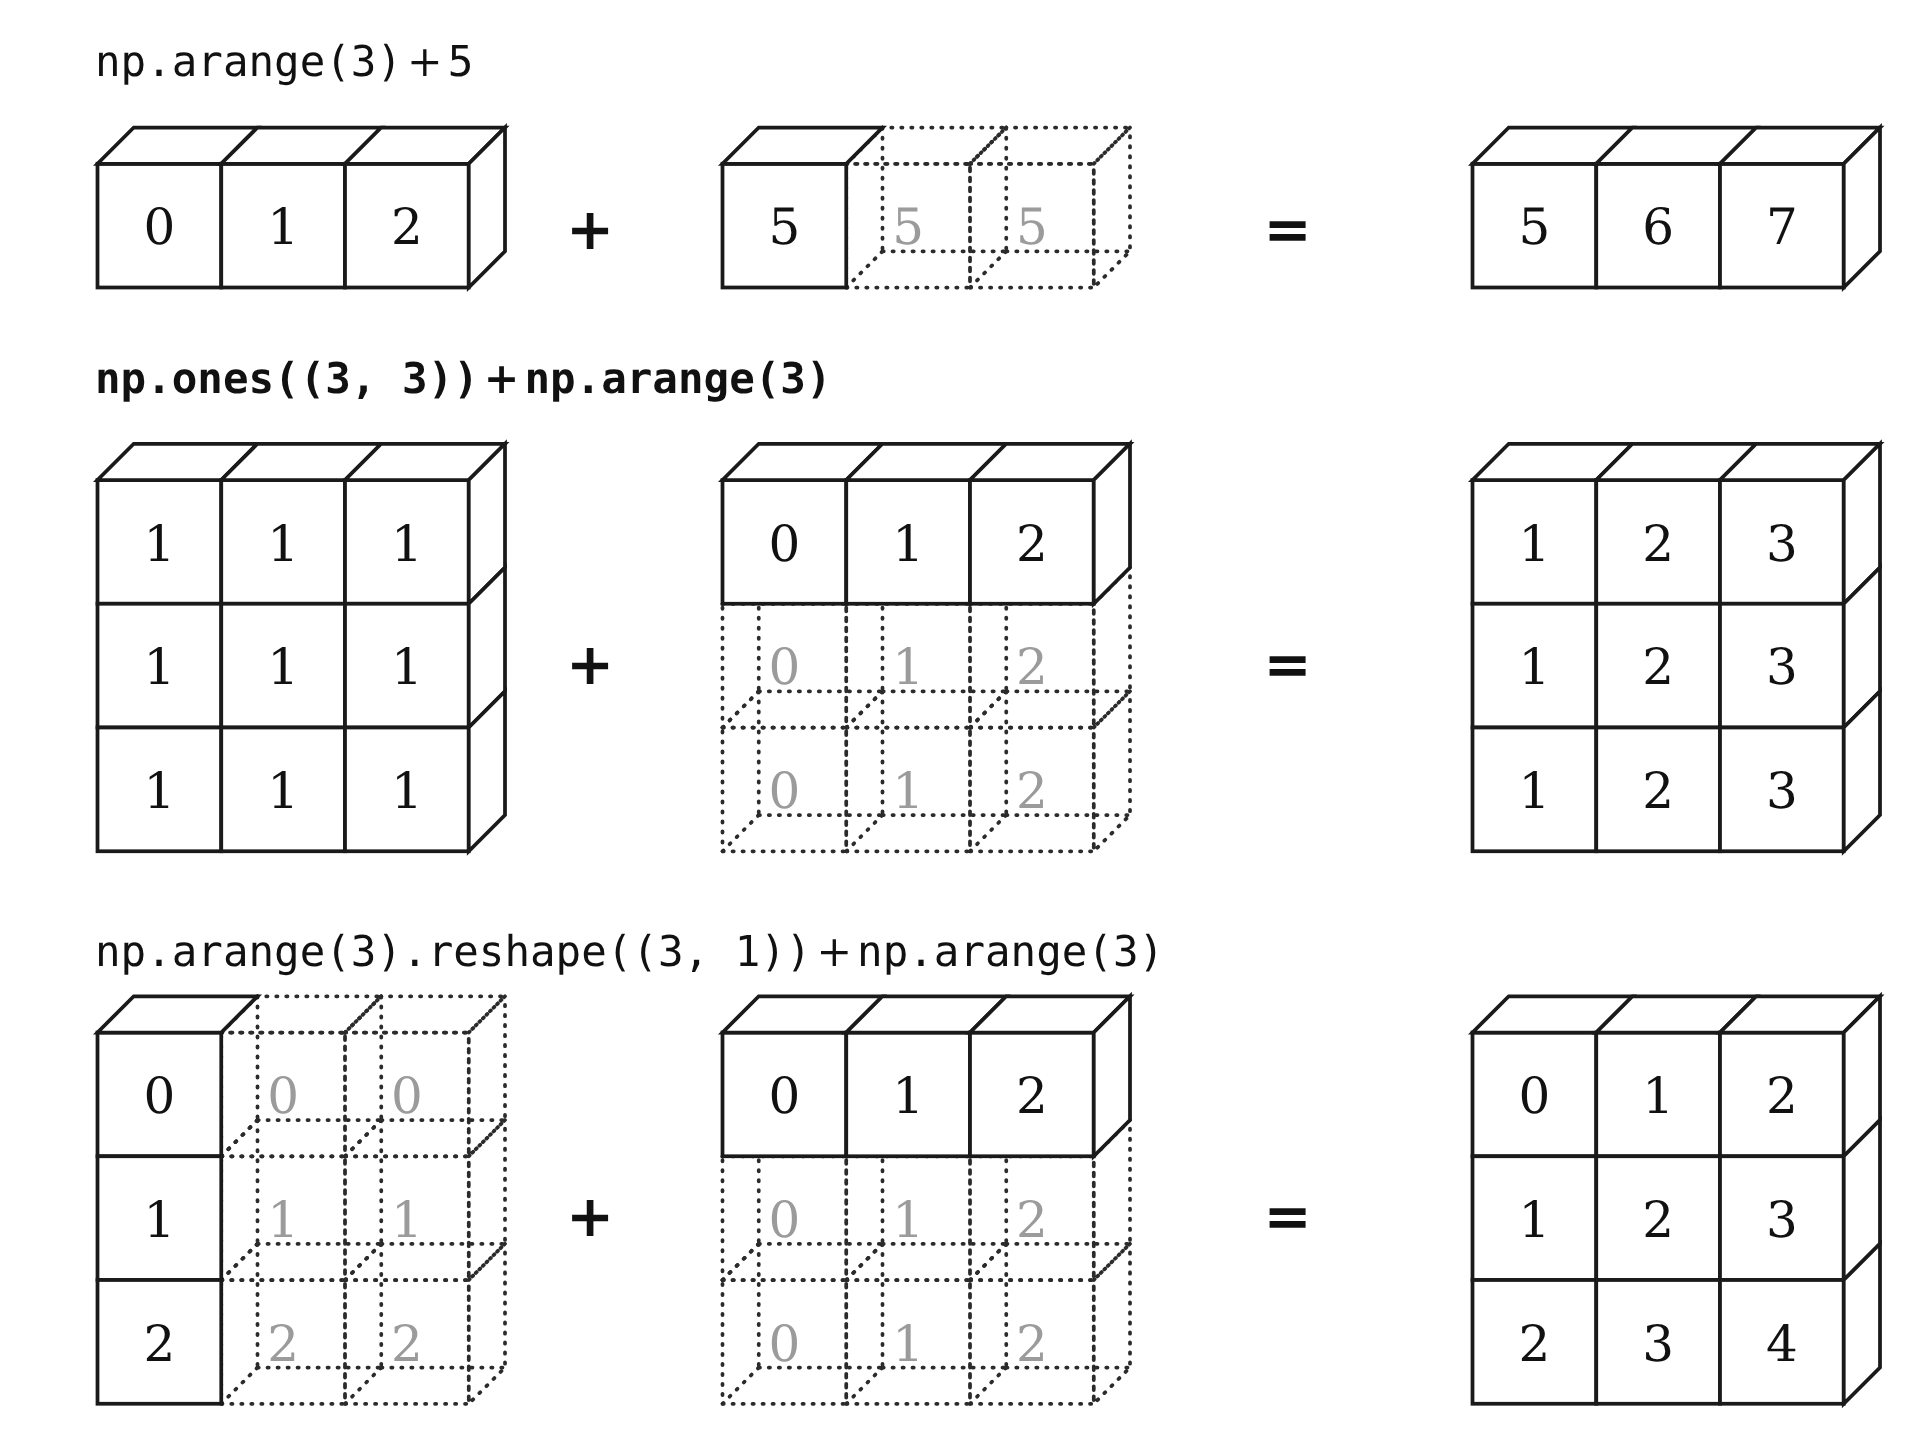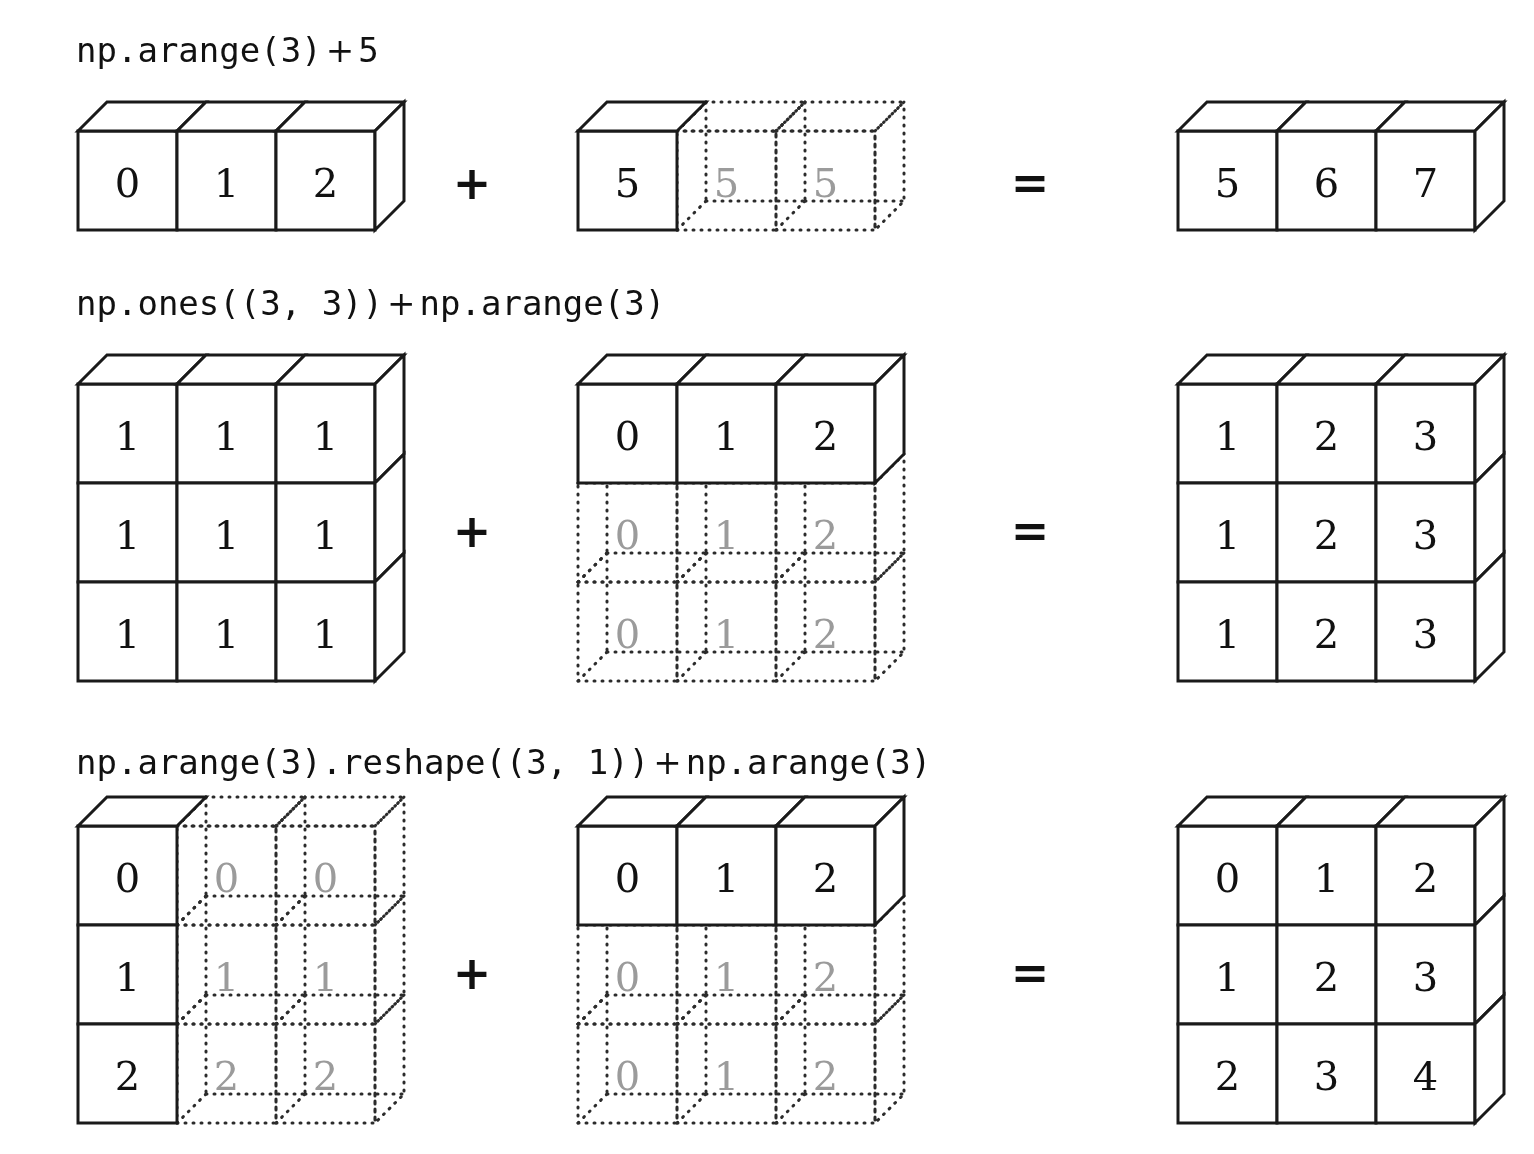--- a/index.html
+++ b/index.html
@@ -142,21 +142,21 @@
         <path d="M 198 29 L 227 0 L 326 0 L 297 29 Z" class="face-solid"></path>
         <path d="M 297 29 L 326 0 L 326 99 L 297 128 Z" class="face-solid"></path>
       </g>
       <g>
         <text x="49.5" y="80.5" class="cell-text-solid">5</text>
         <text x="148.5" y="80.5" class="cell-text-solid">6</text>
         <text x="247.5" y="80.5" class="cell-text-solid">7</text>
       </g>
     </svg>
 
-  <div class="row-title" style="left:76px; top:283px;">
+  <div class="row-title" style="left:76px; top:283px;font-weight:bold;">
     <span class="code">np.ones((3, 3))</span><span class="op">+</span><span class="code">np.arange(3)</span>
   </div>
   <svg class="blockgrid" style="left: 78px; top: 355px;" width="334" height="334">
       <g></g>
       <g>
         <rect x="0" y="29" width="99" height="99" class="face-solid"></rect>
         <path d="M 0 29 L 29 0 L 128 0 L 99 29 Z" class="face-solid"></path>
         <rect x="99" y="29" width="99" height="99" class="face-solid"></rect>
         <path d="M 99 29 L 128 0 L 227 0 L 198 29 Z" class="face-solid"></path>
         <rect x="198" y="29" width="99" height="99" class="face-solid"></rect>

